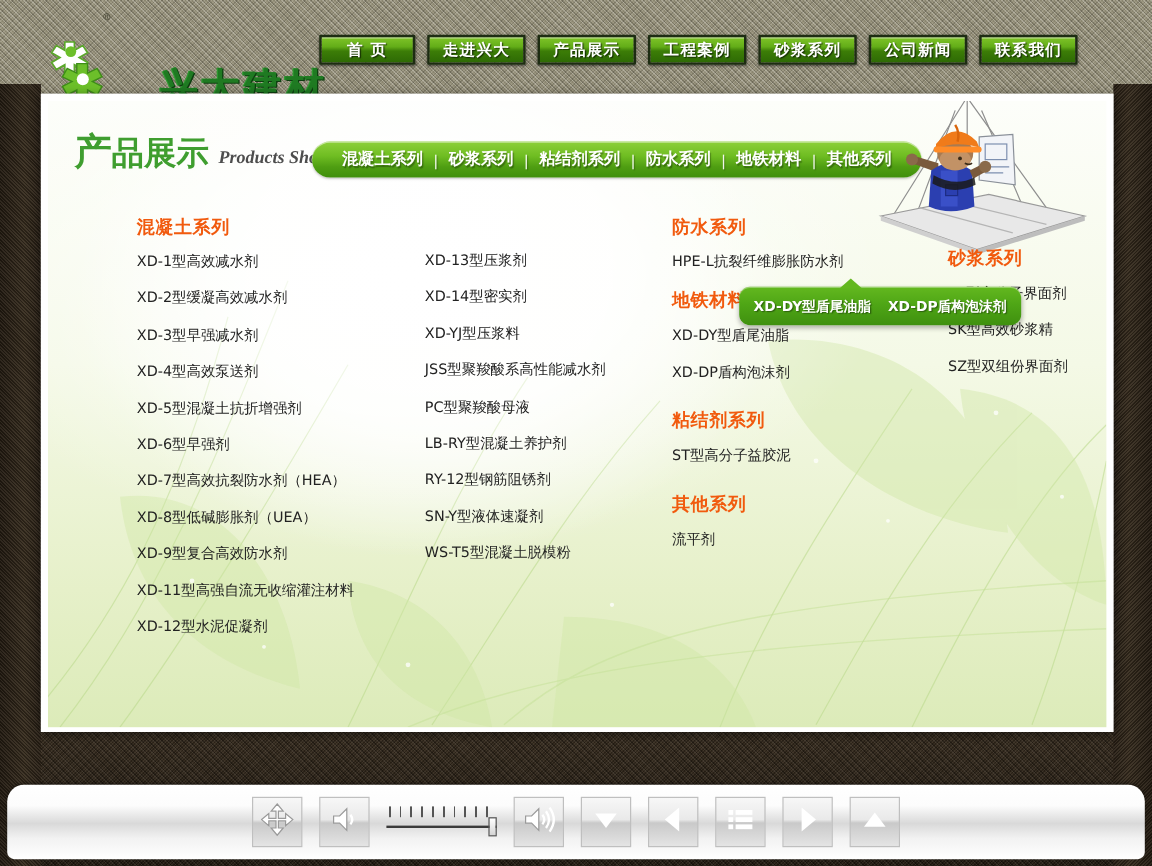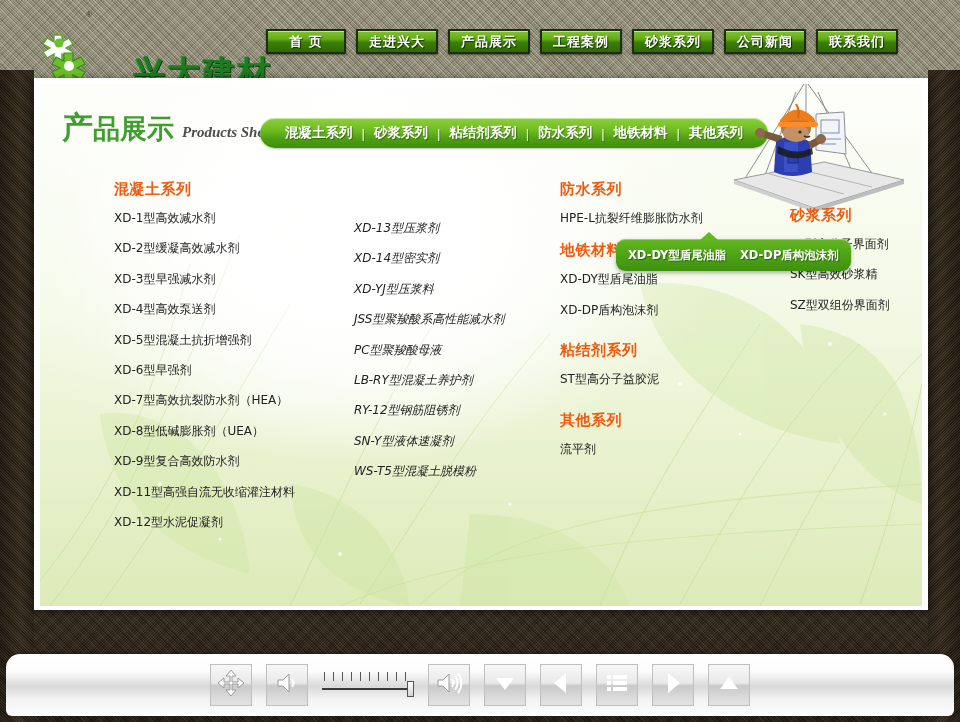--- a/index.html
+++ b/index.html
@@ -167,21 +167,21 @@
     text-shadow: 1px 1px 1px rgba(0,0,0,.4);
     white-space: nowrap; cursor: pointer;
   }
 
   
   .cols {
     position: absolute; left: 24px; top: 96px; right: 20px; bottom: 10px;
   }
   .col { position: absolute; top: 0; }
   .col-1 { left: 50px;  width: 240px; }
-  .col-2 { left: 290px; width: 220px; top: 41px; font-style: italic; }
+  .col-2 { left: 290px; width: 220px; top: 30px; }
   .col-3 { left: 496px; width: 230px; }
   .col-4 { left: 726px; width: 180px; top: 26px; }
 
   .grp-title {
     font-family: "DejaVu Sans", sans-serif;
     font-size: 15px; font-weight: 700; color: #f15a0e;
     letter-spacing: .5px;
     margin-bottom: 12px;
   }
   .grp-title.spaced { margin-top: 24px; }

